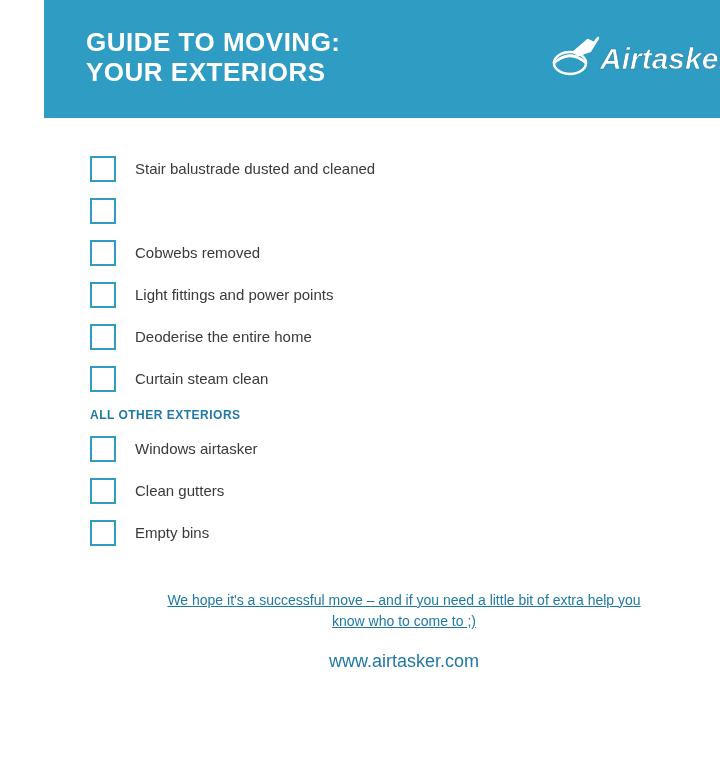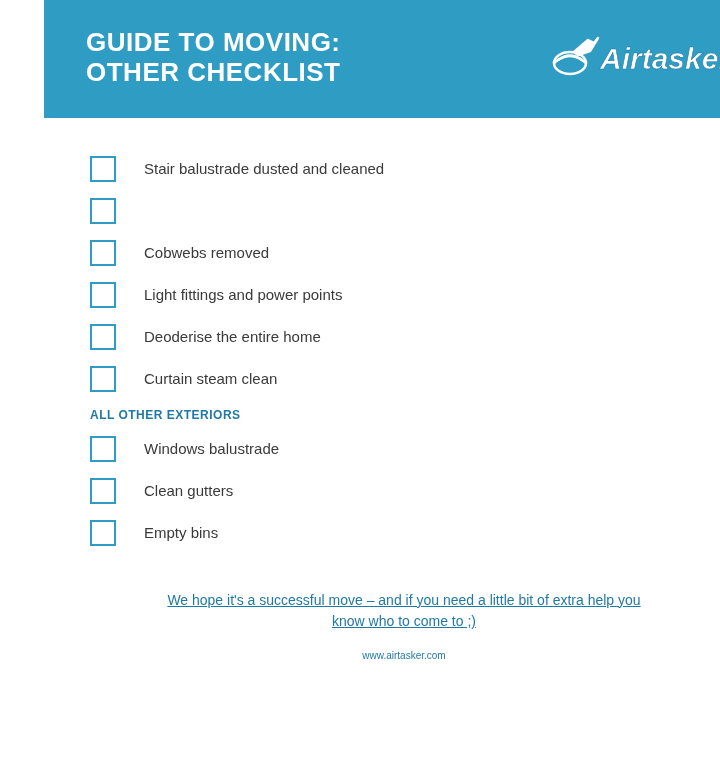--- a/index.html
+++ b/index.html
@@ -18,21 +18,21 @@
     font-weight: 800;
     letter-spacing: 0.5px;
     line-height: 1.15;
   }
   .logo { color: #fff; }
   .body { flex: 1; padding: 38px 46px 20px 46px; }
   .checklist { list-style: none; }
   .check-item {
     display: flex;
     align-items: center;
-    gap: 20px;
+    gap: 11px;
     margin-bottom: 16px;
   }
   .checkbox {
     width: 26px;
     height: 26px;
     border: 2px solid #2e9cc3;
     background: #fff;
     flex-shrink: 0;
     display: inline-block;
   }
@@ -49,31 +49,31 @@
     margin: 12px 0 14px 0;
   }
   .footer {
     text-align: center;
     color: #1f79a5;
     font-size: 14px;
     line-height: 1.5;
     padding: 28px 60px 24px 60px;
   }
   .footer-msg { margin-bottom: 16px; text-decoration: underline; }
-  .footer-url { font-size: 10px; }
+  .footer-url { font-size: 18px; }
 </style>
 </head>
 <body>
 
 <div class="page">
 
   <div class="header">
     <div class="title-block">
       <div class="title-line">GUIDE TO MOVING:</div>
-      <div class="title-line">OTHER CHECKLIST</div>
+      <div class="title-line">YOUR EXTERIORS</div>
     </div>
     <div class="logo">
       <svg width="180" height="54" viewBox="0 0 180 54">
         <g fill="none" stroke="#ffffff" stroke-width="2.5" stroke-linejoin="round" stroke-linecap="round">
           <ellipse cx="26" cy="34" rx="16" ry="11" fill="#2e9cc3"></ellipse>
           <path d="M10 34 Q26 20 42 34"></path>
           <path d="M14 31 Q26 22 38 31"></path>
           <path d="M30 23 L44 11 L50 14 L54 9 L46 22 L34 26 Z" fill="#ffffff"></path>
         </g>
         <text x="56" y="40" font-family="Arial, sans-serif" font-size="30" font-weight="800" font-style="italic" fill="#ffffff" stroke="#1f79a5" stroke-width="0.6">Airtasker</text>
@@ -107,21 +107,21 @@
         <span class="checkbox"></span>
         <span class="item-label">Curtain steam clean</span>
       </li>
     </ul>
 
     <div class="section-heading">ALL OTHER EXTERIORS</div>
 
     <ul class="checklist">
       <li class="check-item">
         <span class="checkbox"></span>
-        <span class="item-label">Windows balustrade</span>
+        <span class="item-label">Windows airtasker</span>
       </li>
       <li class="check-item">
         <span class="checkbox"></span>
         <span class="item-label">Clean gutters</span>
       </li>
       <li class="check-item">
         <span class="checkbox"></span>
         <span class="item-label">Empty bins</span>
       </li>
     </ul>

